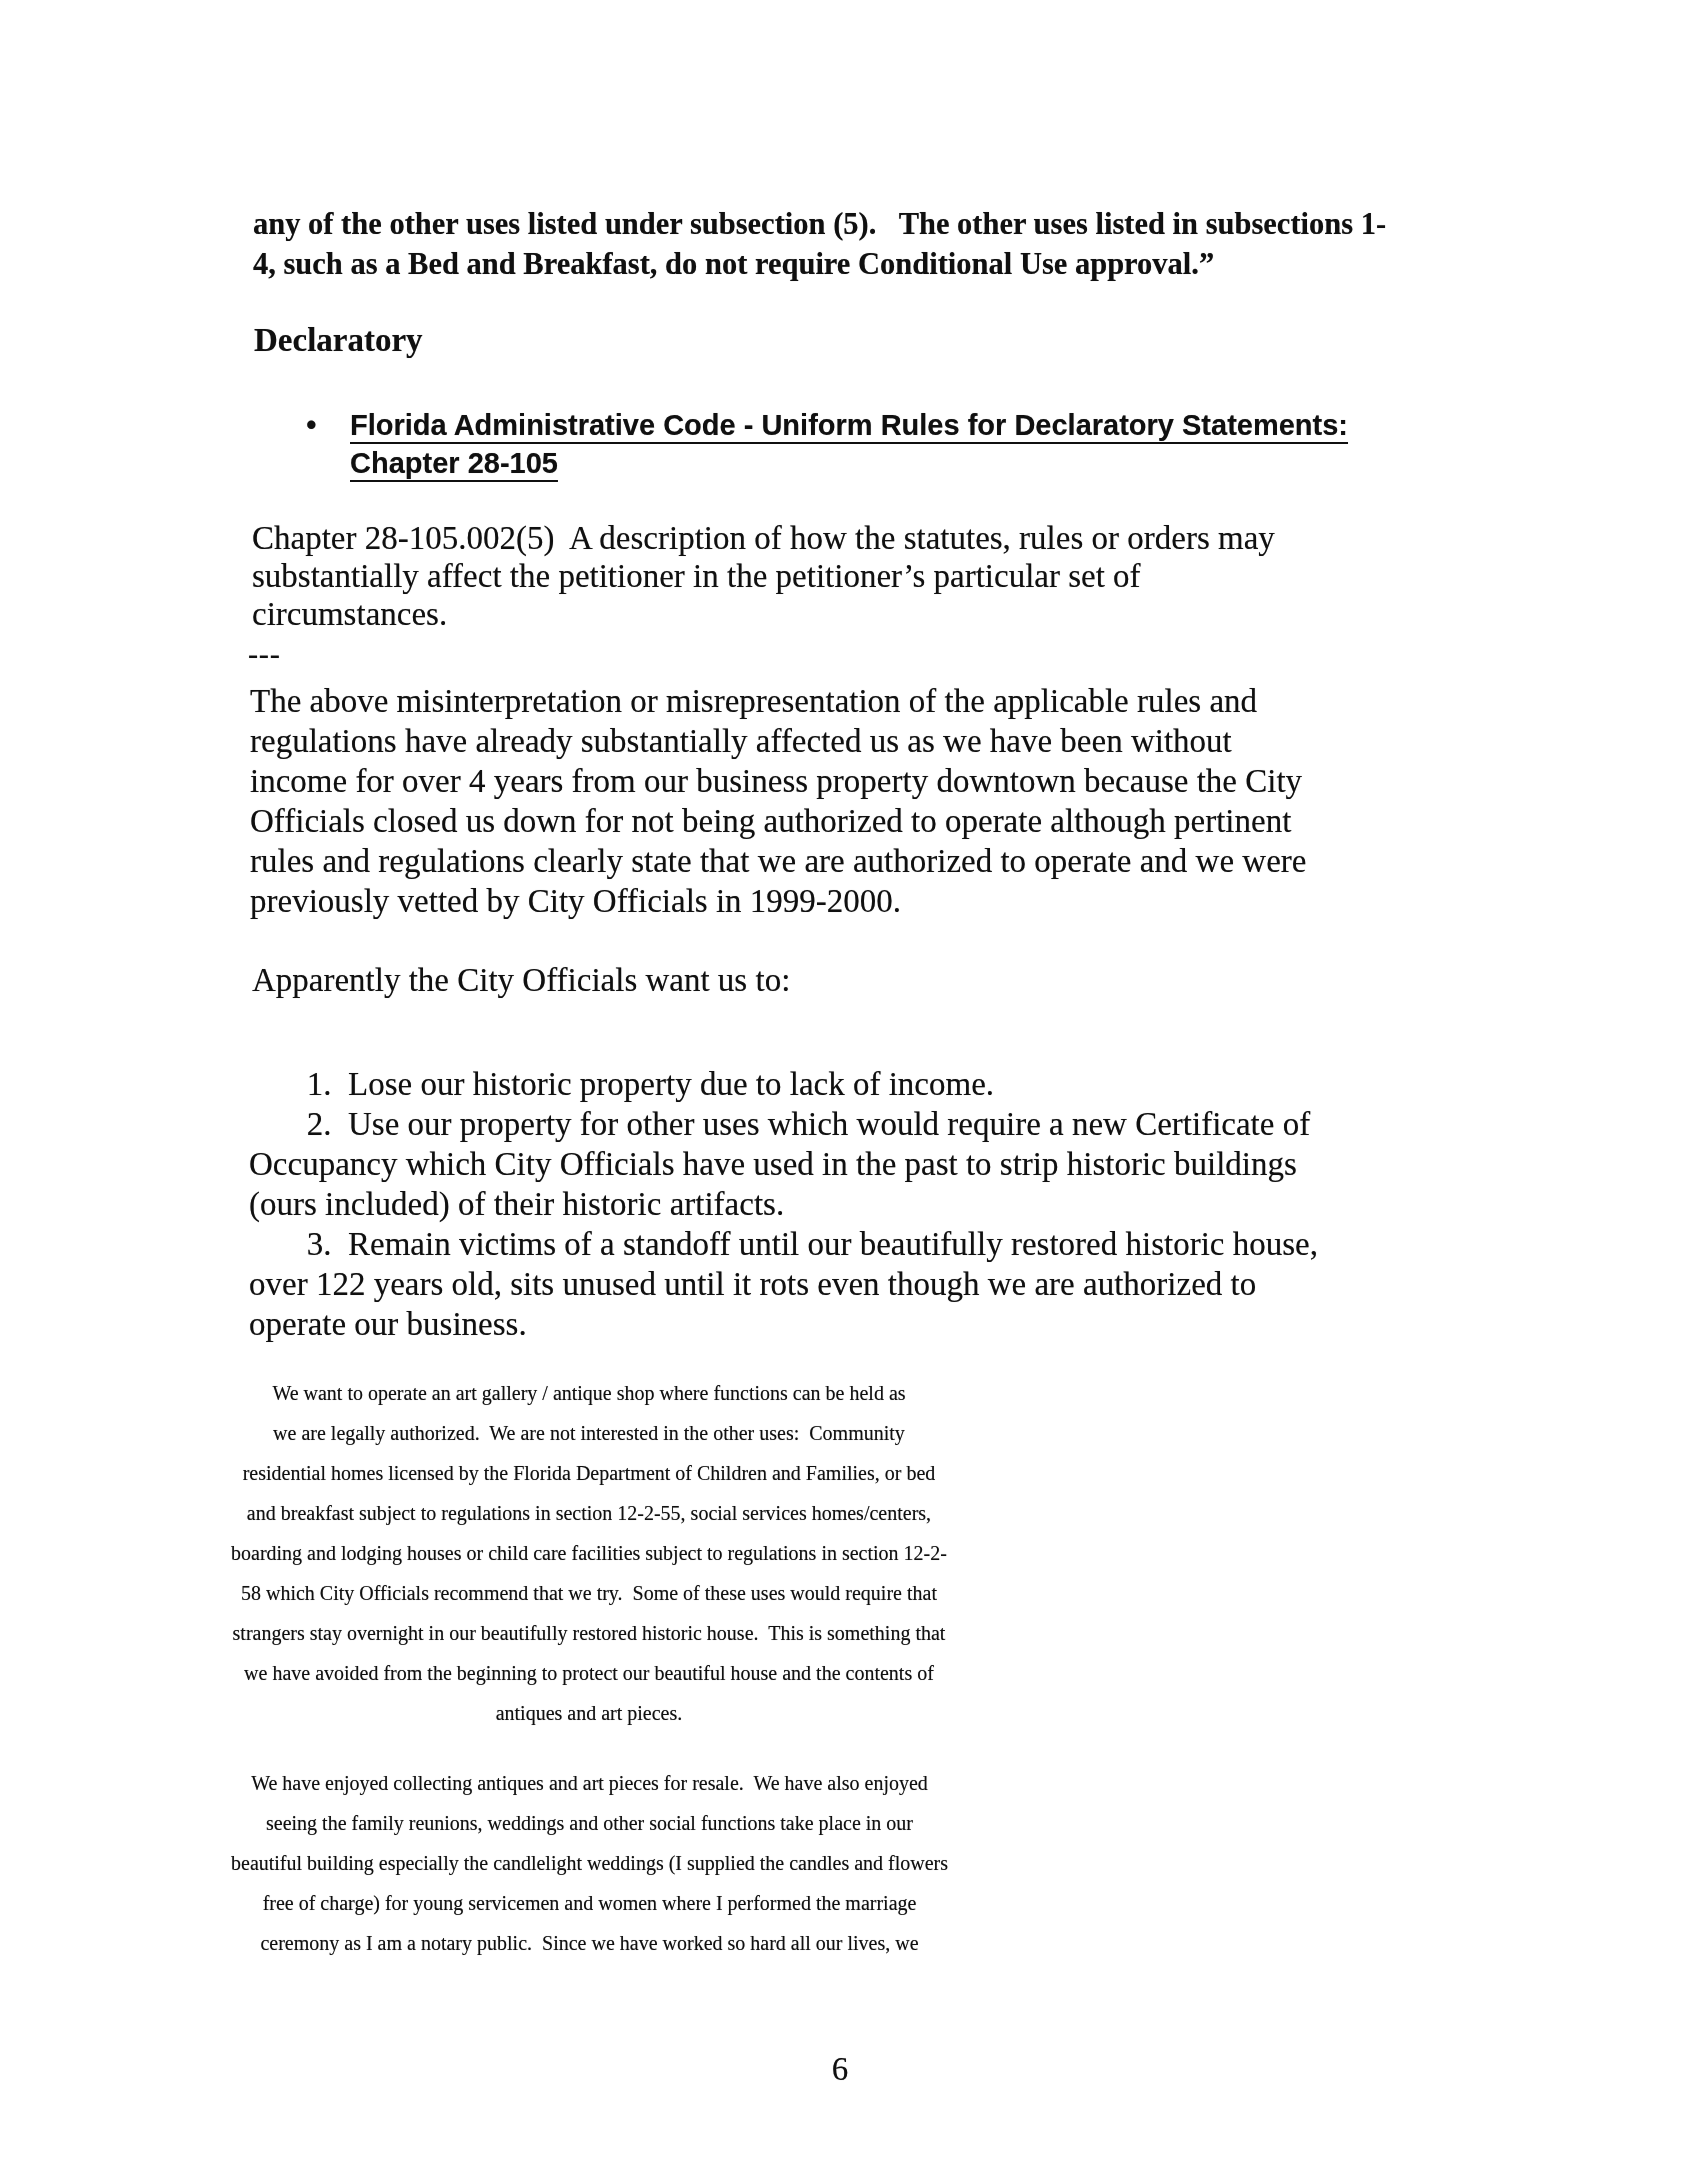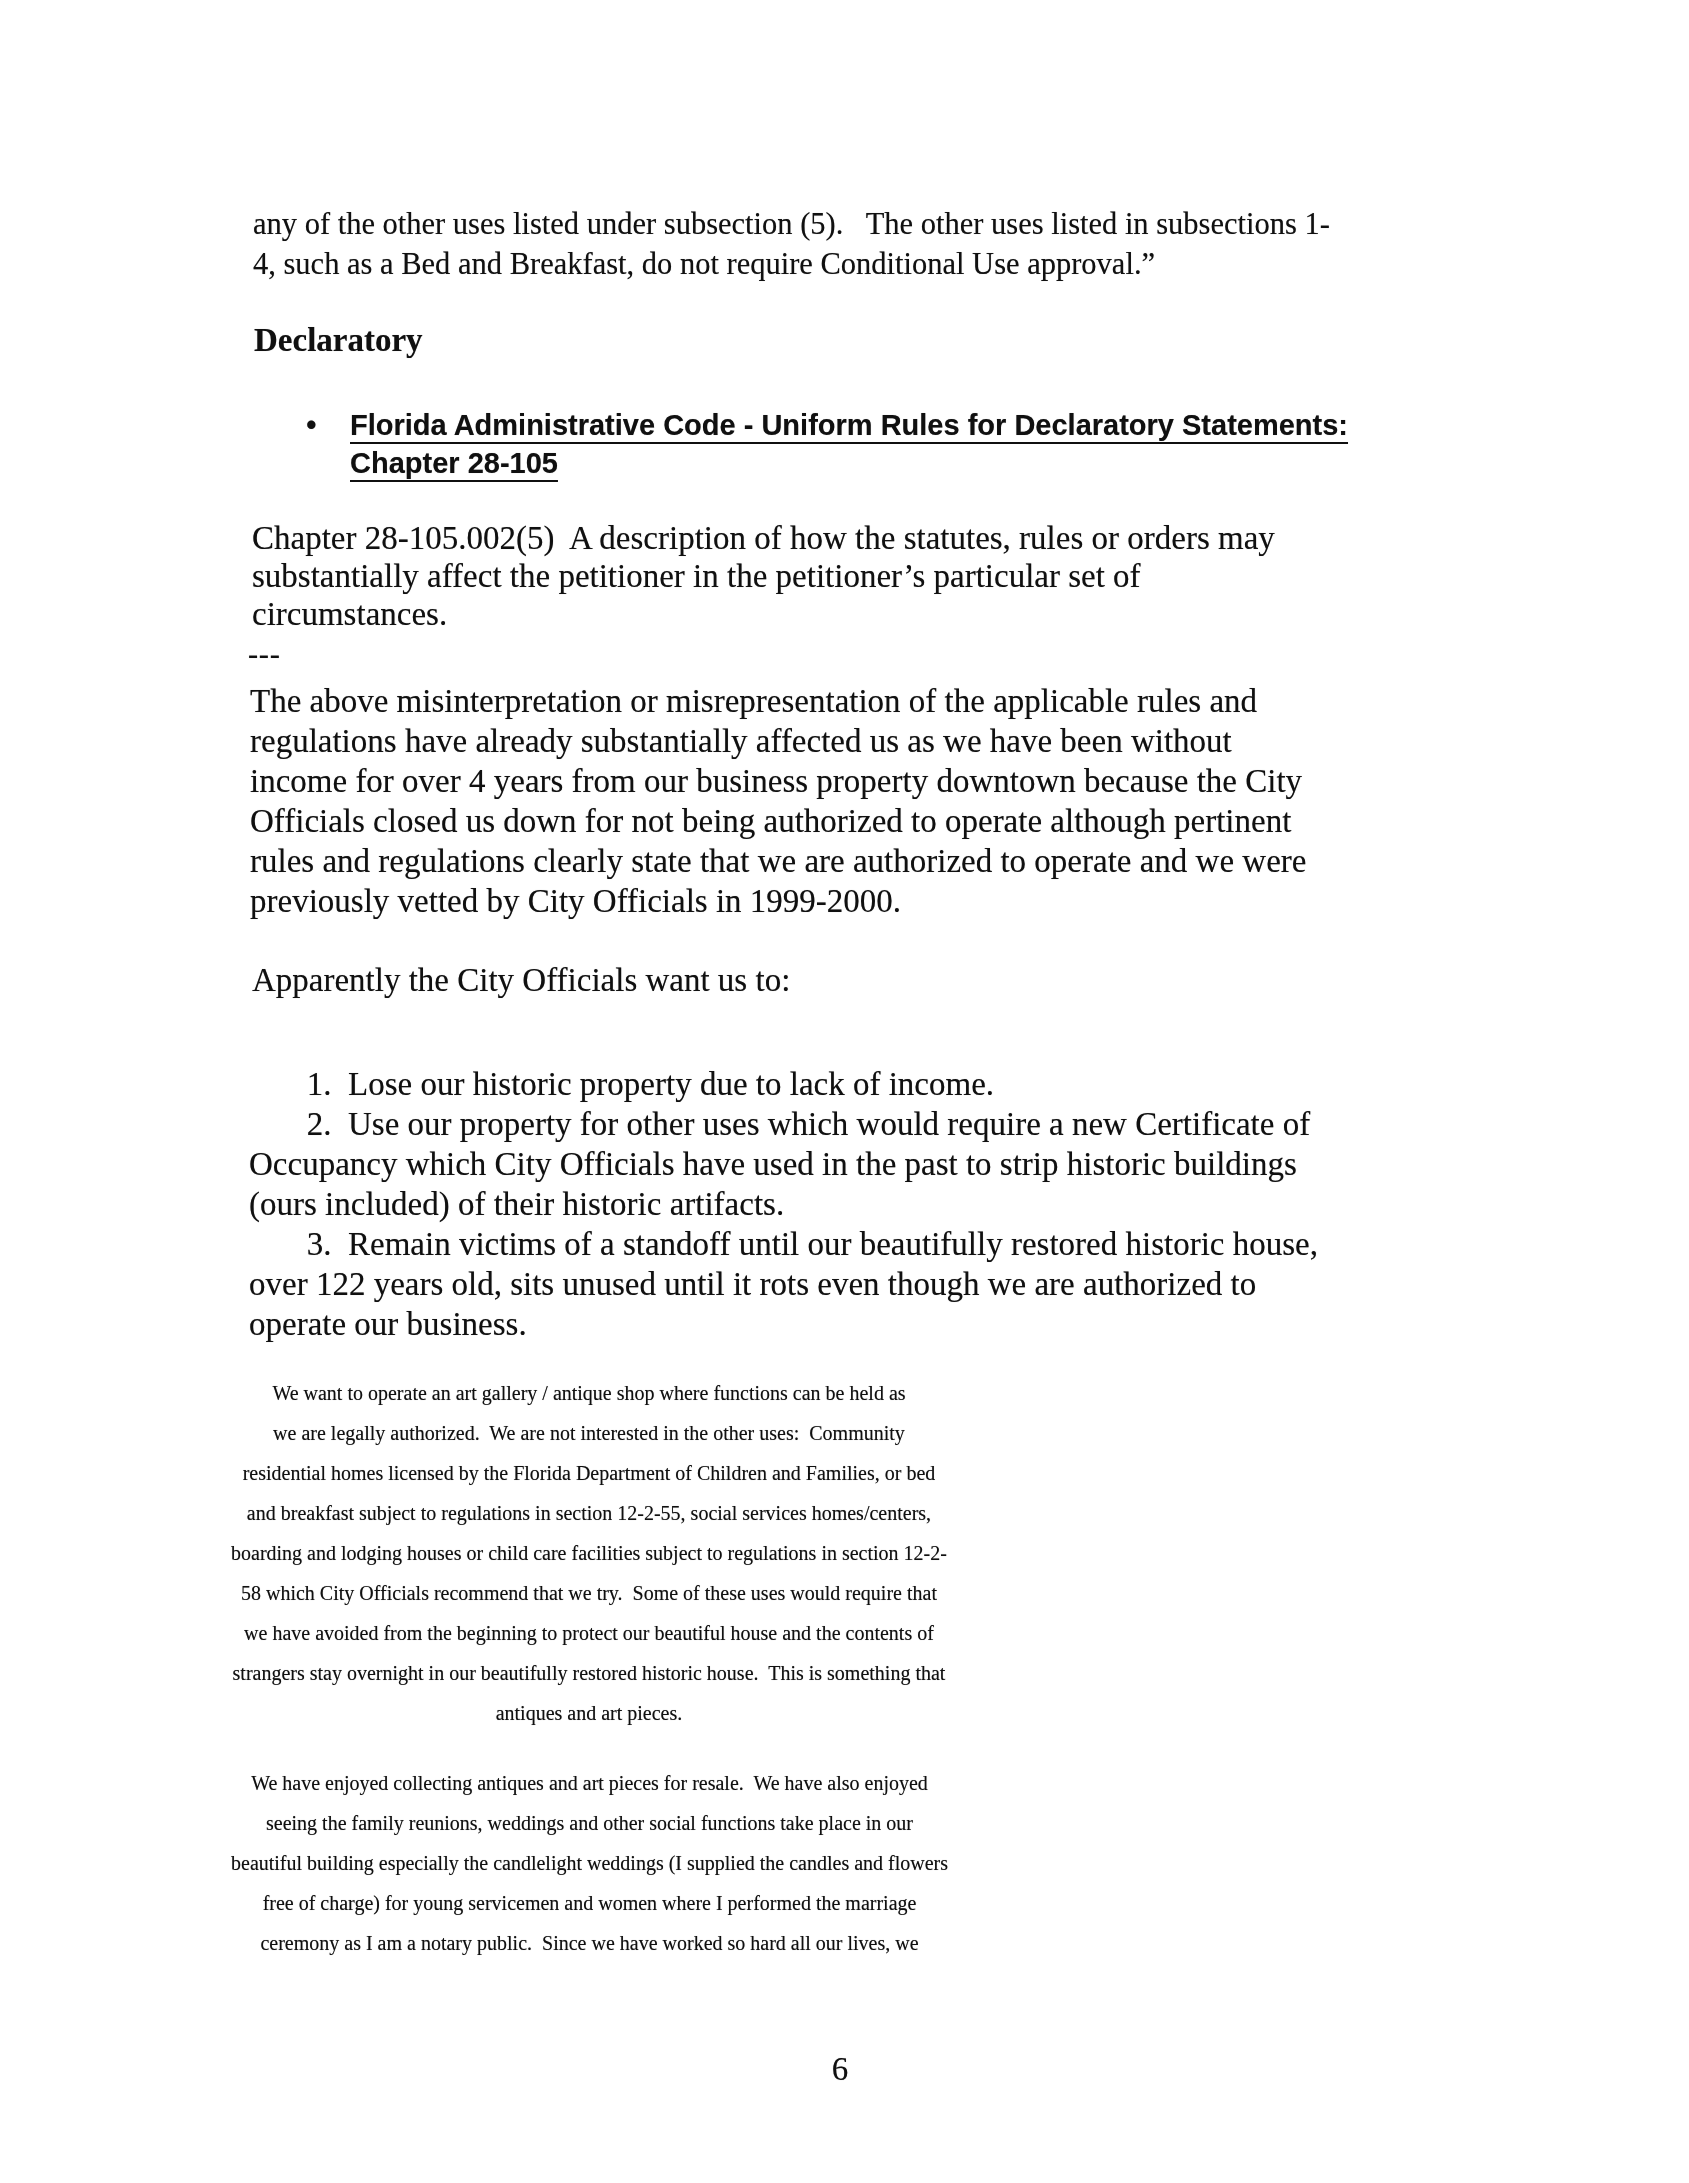--- a/index.html
+++ b/index.html
@@ -90,21 +90,21 @@
     text-align: center;
     font-size: 33px;
     text-shadow: 0 0 0.7px rgba(0,0,0,0.45);
   }
 </style>
 </head>
 <body>
 
 <div class="page">
 
-  <div class="block intro" style="left:253px; top:204px;">
+  <div class="block intro" style="left:253px; top:204px;font-weight:bold;">
       <div class="tline">any of the other uses listed under subsection (5).   The other uses listed in subsections 1-</div>
       <div class="tline">4, such as a Bed and Breakfast, do not require Conditional Use approval.”</div>
     </div>
 
   <div class="block heading" style="left:254px; top:322px;">Declaratory</div>
 
   <div class="block bullet-row" style="left:306px; top:406px;">
     <span class="bullet-dot">•</span>
     <div class="bullet-lines">
         <div class="tline">Florida Administrative Code - Uniform Rules for Declaratory Statements:</div>
@@ -141,22 +141,22 @@
       <div class="tline">operate our business.</div>
     </div>
 
   <div class="block dense" style="left:231px; top:1373px;">
       <div class="tline">We want to operate an art gallery / antique shop where functions can be held as</div>
       <div class="tline">we are legally authorized.  We are not interested in the other uses:  Community</div>
       <div class="tline">residential homes licensed by the Florida Department of Children and Families, or bed</div>
       <div class="tline">and breakfast subject to regulations in section 12-2-55, social services homes/centers,</div>
       <div class="tline">boarding and lodging houses or child care facilities subject to regulations in section 12-2-</div>
       <div class="tline">58 which City Officials recommend that we try.  Some of these uses would require that</div>
+      <div class="tline">strangers stay overnight in our beautifully restored historic house.  This is something that</div>
       <div class="tline">we have avoided from the beginning to protect our beautiful house and the contents of</div>
-      <div class="tline">strangers stay overnight in our beautifully restored historic house.  This is something that</div>
       <div class="tline">antiques and art pieces.</div>
     </div>
 
   <div class="block dense" style="left:231px; top:1763px;">
       <div class="tline">We have enjoyed collecting antiques and art pieces for resale.  We have also enjoyed</div>
       <div class="tline">seeing the family reunions, weddings and other social functions take place in our</div>
       <div class="tline">beautiful building especially the candlelight weddings (I supplied the candles and flowers</div>
       <div class="tline">free of charge) for young servicemen and women where I performed the marriage</div>
       <div class="tline">ceremony as I am a notary public.  Since we have worked so hard all our lives, we</div>
     </div>

